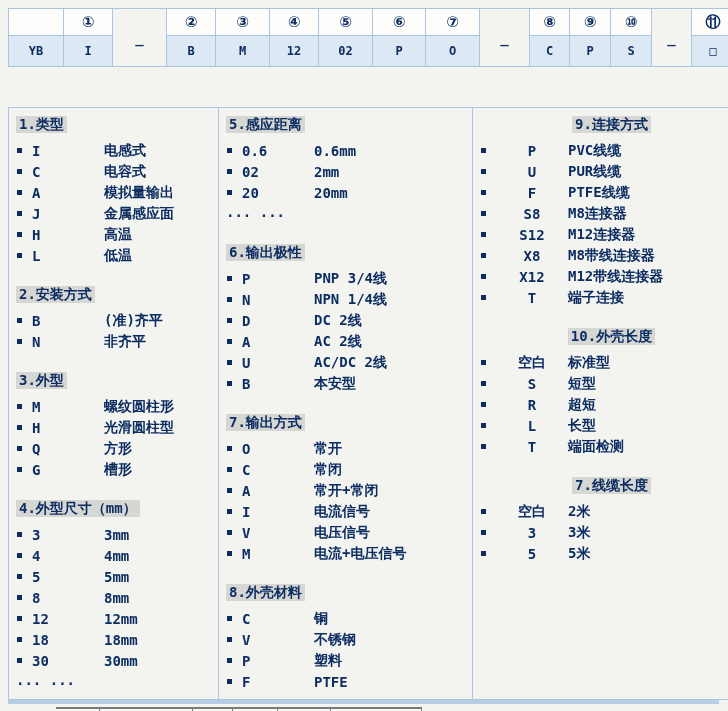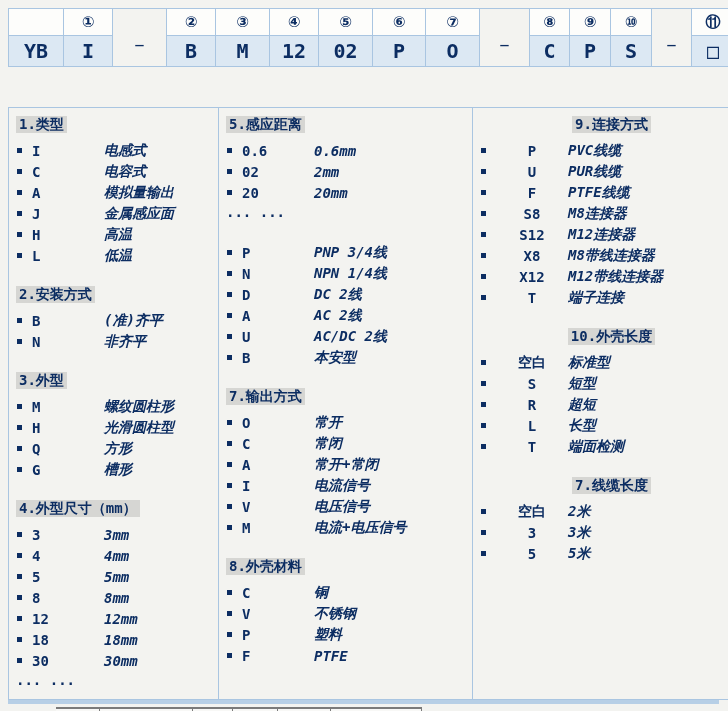--- a/index.html
+++ b/index.html
@@ -17,40 +17,40 @@
   
   table.code-table{
     position:absolute;left:8px;top:8px;width:711px;
     border-collapse:collapse;table-layout:fixed;
   }
   table.code-table td{
     border:1px solid var(--border-blue);
     text-align:center;font-weight:bold;padding:0;overflow:hidden;
   }
   td.pos-label{height:26px;background:var(--header-bg);border-bottom:3px solid var(--border-blue);font-size:15px;}
-  td.pos-value{height:30px;background:var(--cell-blue);font-size:20px;}
+  td.pos-value{height:30px;background:var(--cell-blue);font-size:12px;}
   td.sep{background:var(--page-bg);vertical-align:middle;font-size:14px;}
   
   .boxes{position:absolute;left:8px;top:107px;display:flex;}
   .box{
     border:1px solid var(--border-blue);box-sizing:border-box;height:593px;
     padding:6px 0 0 7px;overflow:hidden;background:var(--page-bg);
   }
   .box-1{width:211px;}
   .box-2{width:255px;margin-left:-1px;}
   .box-3{width:272px;margin-left:-1px;text-align:center;}
   .section + .section{margin-top:18px;}
   .sec-title{
     display:inline-block;background:var(--highlight-gray);
     font-weight:bold;font-size:14px;line-height:17px;padding:0 3px;margin:0 0 7px 0;
   }
   .item{display:flex;align-items:center;height:21px;font-weight:bold;font-size:14px;}
   .bullet{width:5px;height:5px;background:var(--text-navy);margin:0 10px 0 1px;flex:none;}
   .code{width:72px;flex:none;white-space:nowrap;}
-  .desc{white-space:nowrap;font-style:italic;}
+  .desc{white-space:nowrap;}
   .ellipsis-row{height:21px;line-height:18px;font-weight:bold;font-size:14px;}
   
   .bottom-bar{position:absolute;left:8px;top:700px;width:711px;height:4px;background:var(--bottom-bar);}
   .bottom-sliver{
     position:absolute;left:56px;top:707px;width:366px;height:4px;box-sizing:border-box;
     background:#f8f8f6;border-top:2px solid #7a7a7a;display:flex;
   }
   .bottom-sliver span{box-sizing:border-box;border-right:1px solid #7a7a7a;height:100%;}
 </style>
 </head>
@@ -217,20 +217,21 @@
           <span class="desc">2mm</span>
         </div>
         <div class="item">
           <span class="bullet"></span>
           <span class="code">20</span>
           <span class="desc">20mm</span>
         </div>
         <div class="ellipsis-row">... ...</div>
       </div>
       <div class="section">
+        <div><span class="sec-title">6.输出极性</span></div>
         <div class="item">
           <span class="bullet"></span>
           <span class="code">P</span>
           <span class="desc">PNP 3/4线</span>
         </div>
         <div class="item">
           <span class="bullet"></span>
           <span class="code">N</span>
           <span class="desc">NPN 1/4线</span>
         </div>

